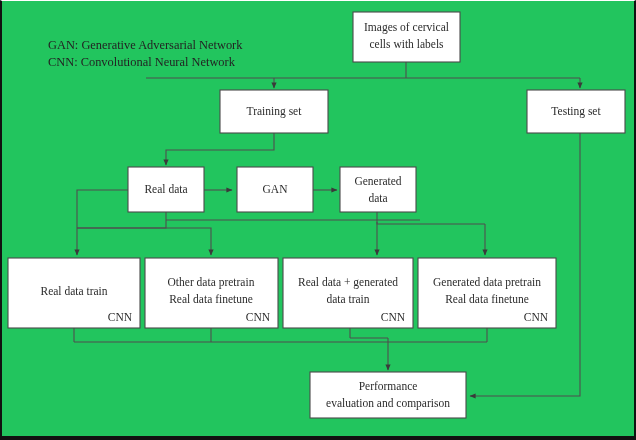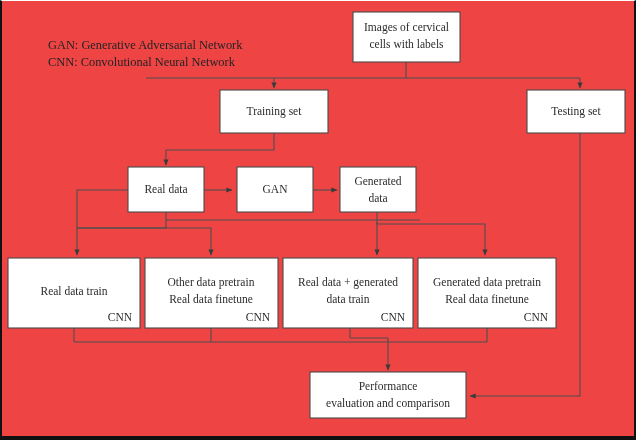--- a/index.html
+++ b/index.html
@@ -4,21 +4,21 @@
 <style>
   html, body {
     margin: 0;
     padding: 0;
     background: #ffffff;
   }
   #page {
     position: relative;
     width: 636px;
     height: 440px;
-    background: #ef4444;
+    background: #22c55e;
     overflow: hidden;
     font-family: "Liberation Serif", "DejaVu Serif", serif;
   }
   #page-border {
     position: absolute;
     left: 0; top: 0;
     width: 636px; height: 440px;
     box-sizing: border-box;
     border-left: 2px solid #111;
     border-right: 2px solid #111;

